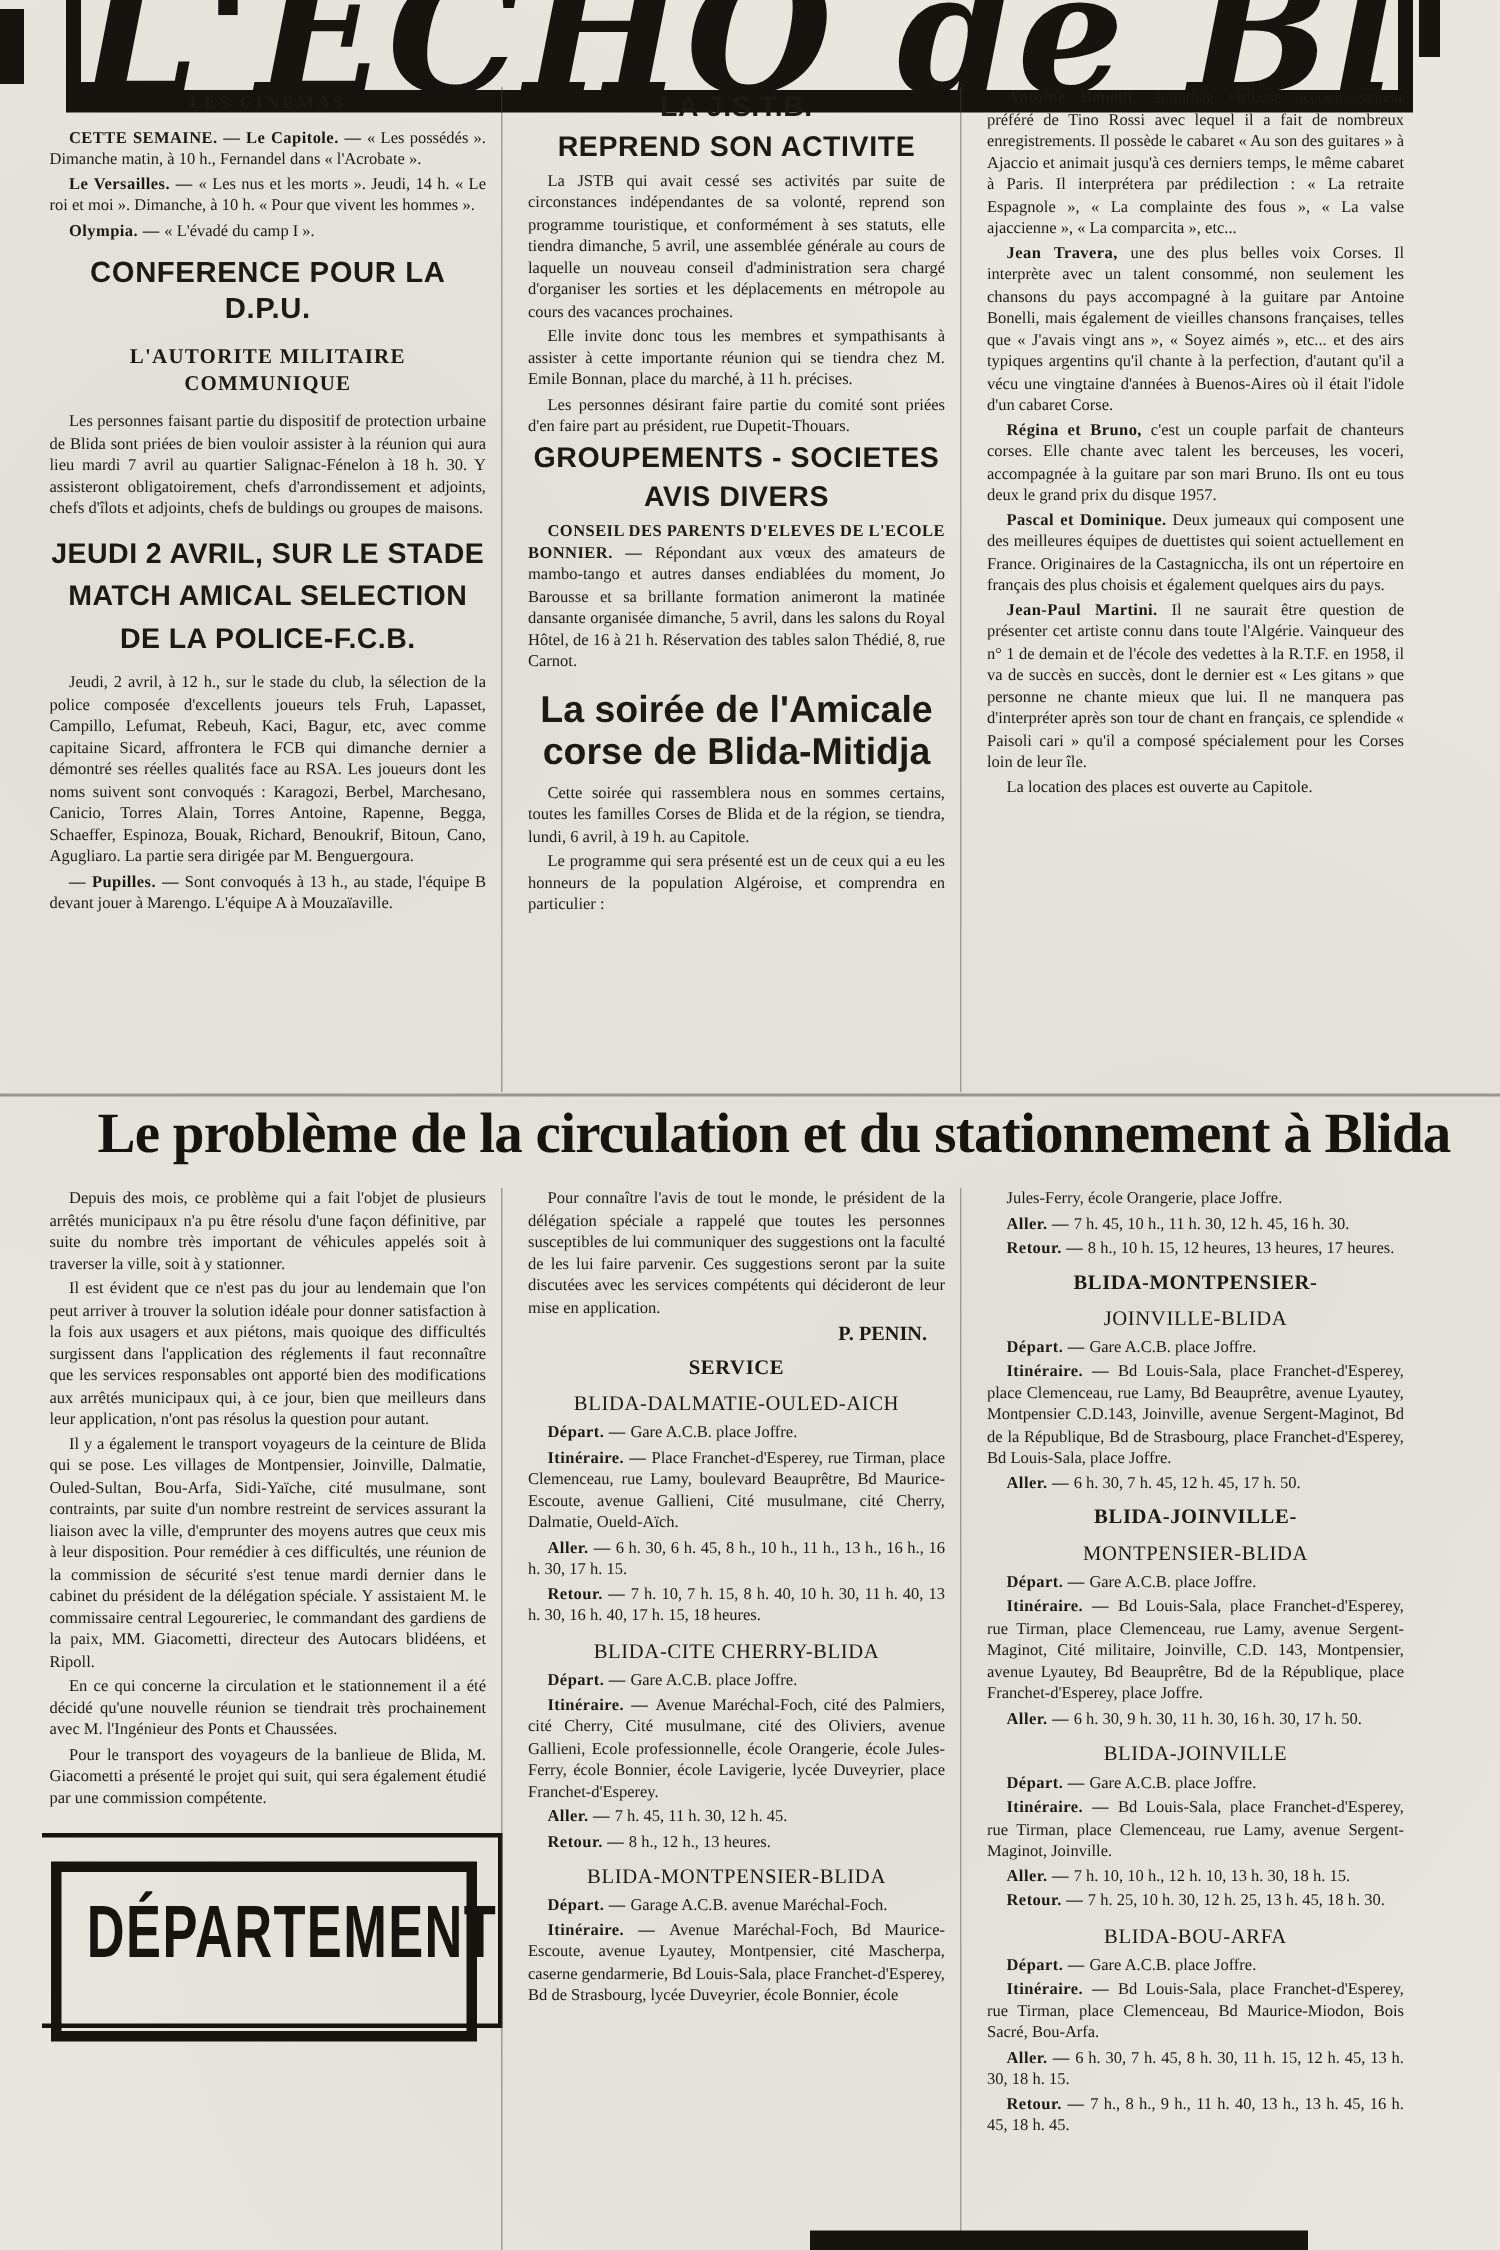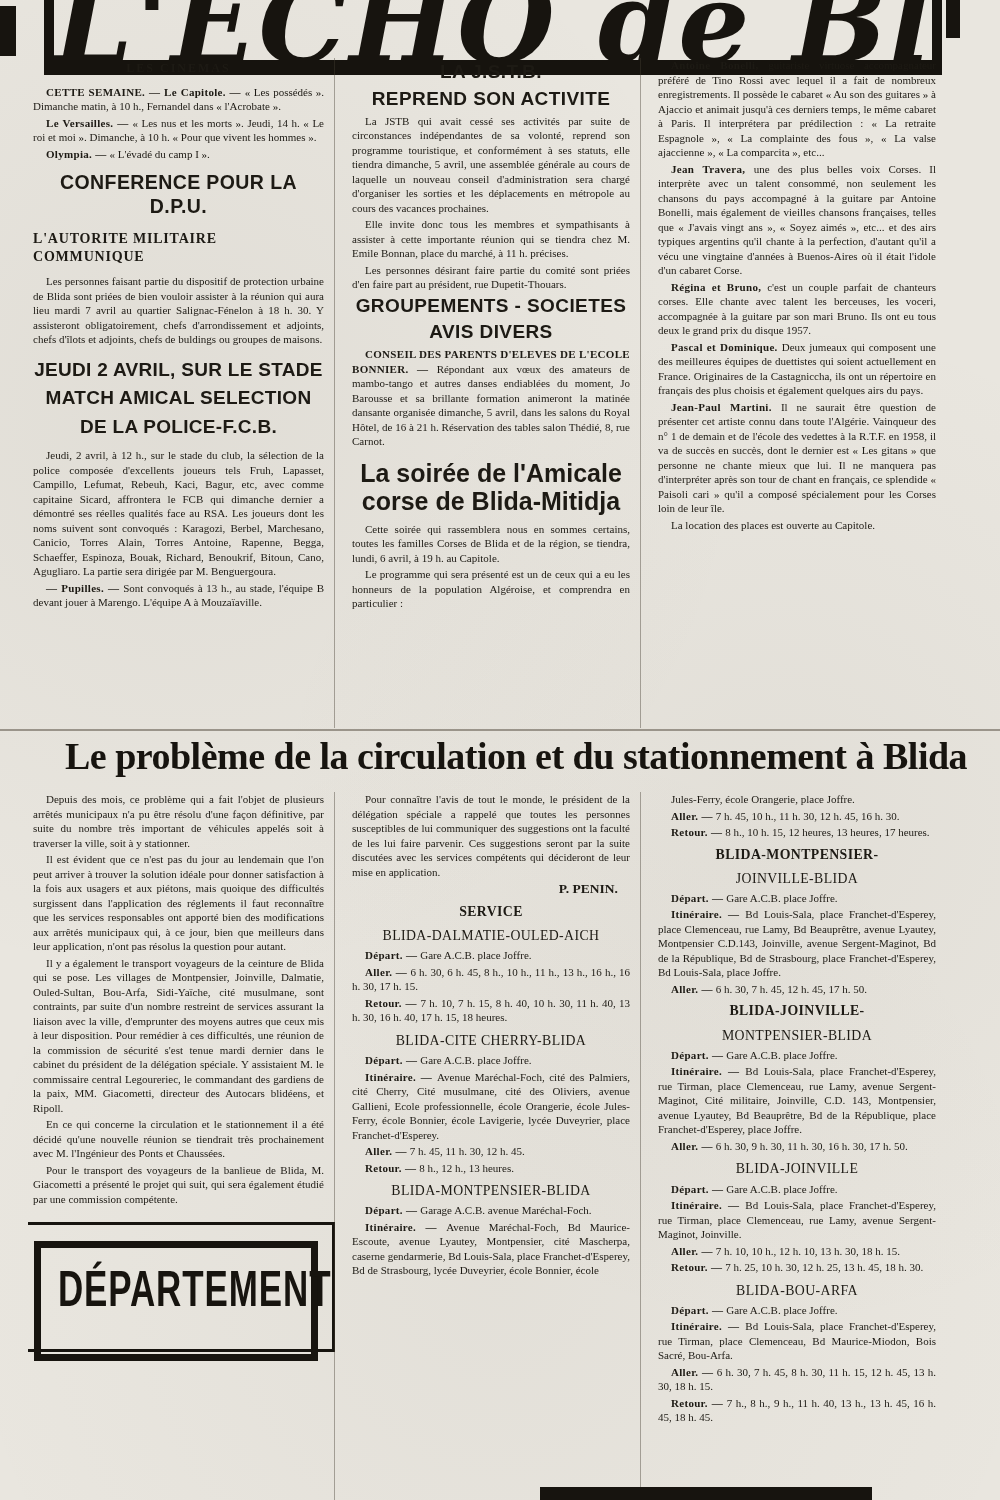--- a/index.html
+++ b/index.html
@@ -30,21 +30,21 @@
   .p{font-size:11px;line-height:14.5px;text-align:justify;text-indent:13px;margin:0 0 2px;}
   .p b{letter-spacing:.3px;}
   .h-sans{font-family:Liberation Serif, serif;font-weight:700;font-size:12px;line-height:1.15;
     letter-spacing:2px;text-align:center;margin:4px 0 9px;}
   .h-sans-lg{font-family:"Liberation Sans",sans-serif;font-weight:700;font-size:19.5px;line-height:1.2;
     letter-spacing:.4px;text-align:center;margin:10px 0 7px;}
   .h-sans-tight{font-family:"Liberation Sans",sans-serif;font-weight:700;font-size:19px;line-height:1.25;
     letter-spacing:.4px;text-align:center;margin:2px 0 3px;}
   .h-sans-multi{font-family:"Liberation Sans",sans-serif;font-weight:700;font-size:19px;line-height:1.5;
     letter-spacing:.3px;text-align:center;margin:9px 0 7px;}
-  .h-serif{font-weight:700;font-size:14px;line-height:1.3;letter-spacing:.8px;margin:12px 0 8px;}
+  .h-serif{font-weight:700;font-size:14px;line-height:1.3;letter-spacing:.8px;text-align:center;margin:12px 0 8px;}
   .bigh{font-family:"Liberation Sans",sans-serif;font-weight:700;font-size:25px;line-height:1.12;
     text-align:center;margin:10px 0 7px;}
   .h-route{font-weight:400;font-size:13.8px;line-height:1.25;letter-spacing:.4px;text-align:center;margin:7px 0 4px;}
   .h-route-tight{font-weight:700;font-size:13.8px;line-height:1.25;letter-spacing:.4px;text-align:center;margin:6px 0 0;}
   .sig{font-weight:700;font-size:13.5px;text-align:right;margin:2px 12px 5px 0;}
   
   .rule{position:absolute;left:0;top:729px;width:1000px;height:2px;background:#9a948a;}
   .headline{position:absolute;left:16px;top:734px;width:1000px;margin:0;text-align:center;
     font-family:"Liberation Serif",serif;font-weight:700;font-size:38px;letter-spacing:-.5px;color:#17140f;}
   
@@ -119,20 +119,21 @@
           <span class="dept-label">DÉPARTEMENT</span>
         </div>
       </div>
     </div>
     <div class="col">
         <div class="blk p">Pour connaître l'avis de tout le monde, le président de la délégation spéciale a rappelé que toutes les personnes susceptibles de lui communiquer des suggestions ont la faculté de les lui faire parvenir. Ces suggestions seront par la suite discutées avec les services compétents qui décideront de leur mise en application.</div>
         <div class="blk sig">P. PENIN.</div>
         <div class="blk h-route-tight">SERVICE</div>
         <div class="blk h-route">BLIDA-DALMATIE-OULED-AICH</div>
         <div class="blk p"><b>Départ. — </b>Gare A.C.B. place Joffre.</div>
+        <div class="blk p"><b>Itinéraire. — </b>Place Franchet-d'Esperey, rue Tirman, place Clemenceau, rue Lamy, boulevard Beauprêtre, Bd Maurice-Escoute, avenue Gallieni, Cité musulmane, cité Cherry, Dalmatie, Oueld-Aïch.</div>
         <div class="blk p"><b>Aller. — </b>6 h. 30, 6 h. 45, 8 h., 10 h., 11 h., 13 h., 16 h., 16 h. 30, 17 h. 15.</div>
         <div class="blk p"><b>Retour. — </b>7 h. 10, 7 h. 15, 8 h. 40, 10 h. 30, 11 h. 40, 13 h. 30, 16 h. 40, 17 h. 15, 18 heures.</div>
         <div class="blk h-route">BLIDA-CITE CHERRY-BLIDA</div>
         <div class="blk p"><b>Départ. — </b>Gare A.C.B. place Joffre.</div>
         <div class="blk p"><b>Itinéraire. — </b>Avenue Maréchal-Foch, cité des Palmiers, cité Cherry, Cité musulmane, cité des Oliviers, avenue Gallieni, Ecole professionnelle, école Orangerie, école Jules-Ferry, école Bonnier, école Lavigerie, lycée Duveyrier, place Franchet-d'Esperey.</div>
         <div class="blk p"><b>Aller. — </b>7 h. 45, 11 h. 30, 12 h. 45.</div>
         <div class="blk p"><b>Retour. — </b>8 h., 12 h., 13 heures.</div>
         <div class="blk h-route">BLIDA-MONTPENSIER-BLIDA</div>
         <div class="blk p"><b>Départ. — </b>Garage A.C.B. avenue Maréchal-Foch.</div>
         <div class="blk p"><b>Itinéraire. — </b>Avenue Maréchal-Foch, Bd Maurice-Escoute, avenue Lyautey, Montpensier, cité Mascherpa, caserne gendarmerie, Bd Louis-Sala, place Franchet-d'Esperey, Bd de Strasbourg, lycée Duveyrier, école Bonnier, école</div>

